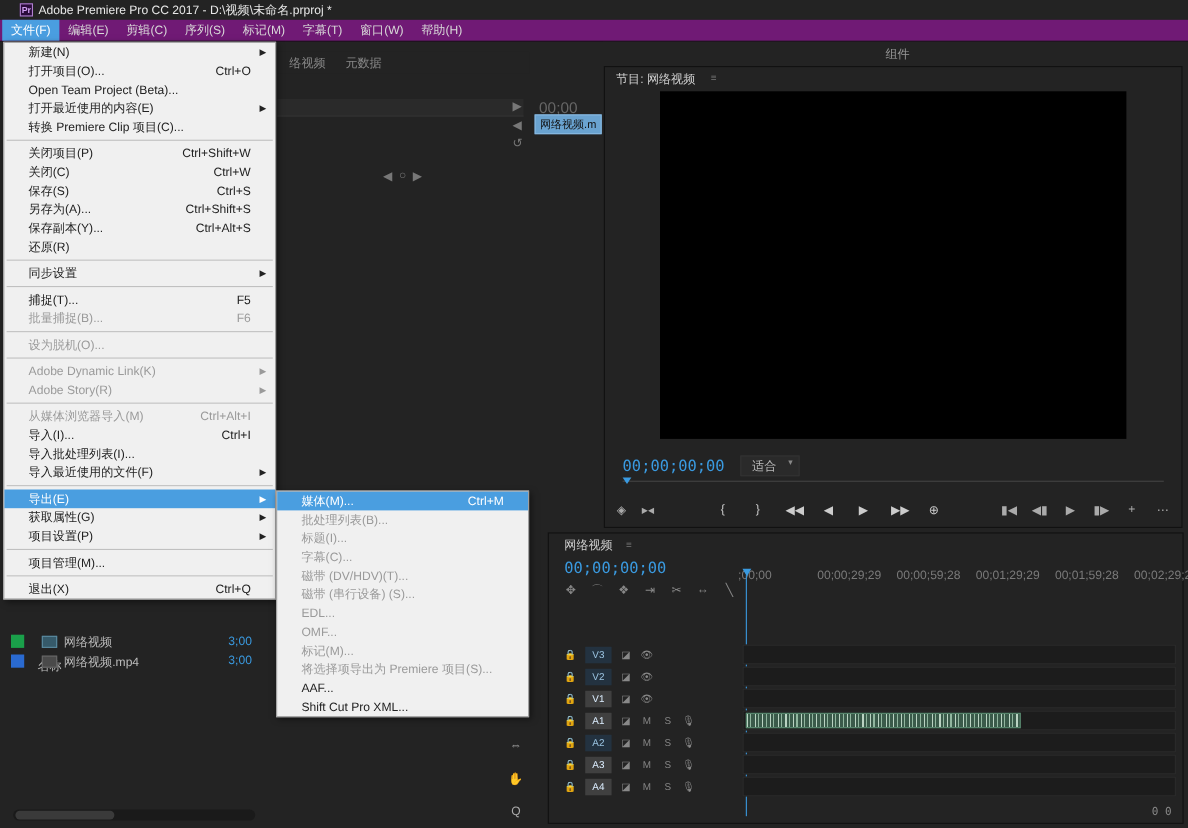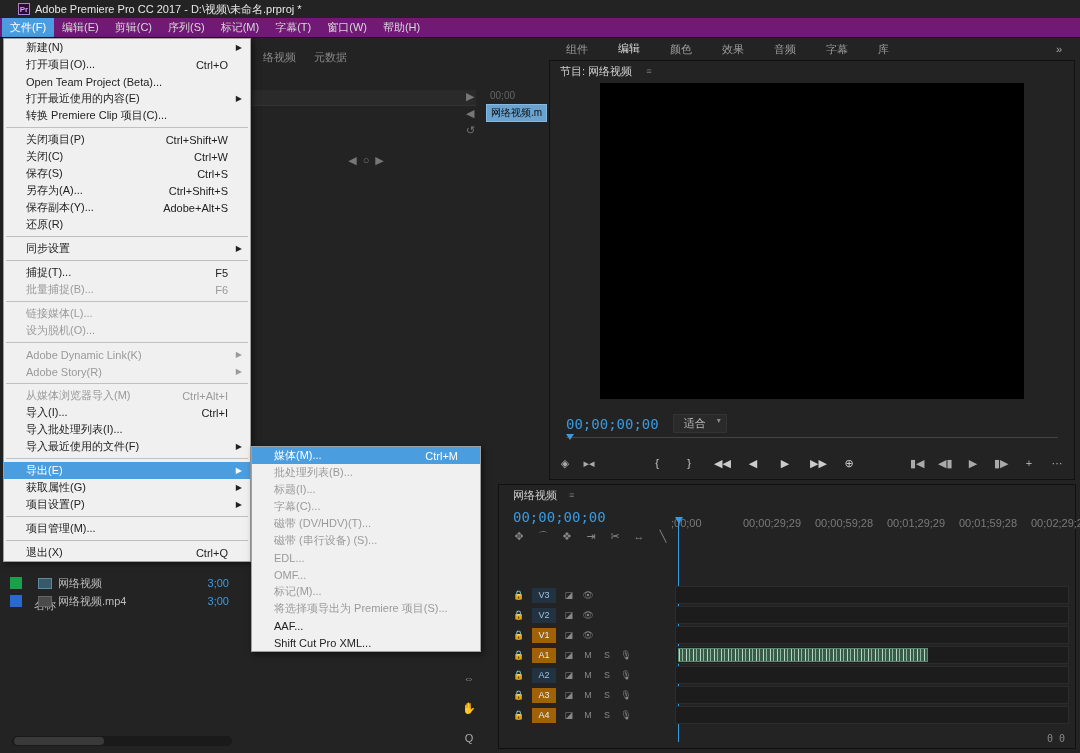--- a/index.html
+++ b/index.html
@@ -19,38 +19,38 @@
 .dd-file { top:38px; left:3px; width:248px; }
 .dd-export { top:446px; left:251px; width:230px; }
 .dd-row { display:flex; align-items:center; height:17px; padding:0 22px 0 22px; position:relative; }
 .dd-row.highlight { background:#4a9ee0; color:#fff; }
 .dd-row.disabled { color:#9a9a9a; }
 .dd-row .shortcut { margin-left:auto; }
 .dd-row .arrow { position:absolute; right:8px; font-size:8px; }
 .dd-sep { height:1px; background:#c0c0c0; margin:3px 2px; }
 
 
-.workspace-row { position:absolute; top:38px; left:548px; right:0; height:22px; background:#232323; display:flex; align-items:center; gap:2px; padding-left:4px; }
+.workspace-row { position:absolute; top:38px; left:548px; right:0; height:22px; background:#232323; display:flex; align-items:center; gap:2px; padding-left:4px;flex-direction:column; }
 .ws-tab { padding:4px 14px; color:#9a9a9a; cursor:default; }
 .ws-tab.active { color:#d8d8d8; border-bottom:2px solid #3a8ad0; }
 .ws-more { margin-left:auto; padding:4px 18px; color:#aaa; }
 
 
 .panel-border { border:1px solid #111; }
 .panel-tab { color:#888; padding:3px 0; }
 .panel-tab.active { color:#d0d0d0; }
 .panel-tab.active::after { content:""; display:inline-block; width:0; }
 .panel-menu { margin-left:6px; color:#777; font-size:9px; }
 
 
 .src-panel { position:absolute; top:47px; left:251px; width:230px; height:20px; background:#232323; display:flex; align-items:center; gap:18px; padding-left:12px; }
 
 .effctrl-bar { position:absolute; top:150px; left:252px; right:600px; height:20px; display:flex; align-items:center; justify-content:center; gap:6px; color:#777; }
 .clip-chip { position:absolute; top:90px; left:252px; width:224px; height:16px; background:#2a2a2a; border-bottom:1px solid #333; }
-.chip-time { position:absolute; top:90px; left:490px; color:#666; font-size:10px; }
+.chip-time { position:absolute; top:90px; left:490px; color:#666; font-size:14px; }
 .chip-box { position:absolute; top:104px; left:486px; background:#6aa3d0; color:#111; padding:1px 4px; font-size:10px; border:1px solid #88b8e0; }
 .chip-icons { position:absolute; left:466px; top:90px; display:flex; flex-direction:column; gap:4px; color:#777; font-size:10px; }
 
 
 .program-panel { position:absolute; top:60px; left:549px; right:5px; height:420px; background:#232323; }
 .program-header { height:20px; display:flex; align-items:center; padding-left:10px; gap:8px; color:#bdbdbd; }
 .monitor-area { position:absolute; top:22px; left:50px; right:50px; bottom:80px; background:#000; }
 .monitor-ctrl { position:absolute; bottom:46px; left:16px; display:flex; align-items:center; gap:14px; }
 .timecode-blue { color:#3a9ae0; font-family:monospace; font-size:14px; }
 .fit-select { background:#2a2a2a; border:1px solid #333; color:#bbb; padding:1px 20px 1px 10px; position:relative; }
@@ -83,21 +83,21 @@
 .tl-toolrow .ic { width:12px; text-align:center; }
 .tl-ruler { position:absolute; top:28px; left:172px; right:6px; height:20px; display:flex; align-items:center; color:#7a7a7a; font-size:9px; }
 .tl-ruler span { position:absolute; }
 .tl-playhead { position:absolute; top:32px; left:176px; width:0; height:0; border-left:4px solid transparent; border-right:4px solid transparent; border-top:7px solid #3a9ae0; }
 .tl-playline { position:absolute; top:38px; left:179px; width:1px; bottom:6px; background:#3a9ae0; }
 .tl-tracks { position:absolute; top:100px; left:14px; right:6px; bottom:6px; }
 .track-row { height:20px; display:flex; align-items:center; gap:4px; margin-bottom:0; }
 .track-hdr { display:flex; align-items:center; gap:7px; width:158px; }
 .tbtn { width:12px; height:12px; display:flex; align-items:center; justify-content:center; color:#888; font-size:9px; }
 .trk-label { width:24px; height:15px; background:#233240; color:#9ac3e0; display:flex; align-items:center; justify-content:center; font-size:9px; }
-.trk-label.active { background:#a16207; color:#dceeff; }
+.trk-label.active { background:#404040; color:#dceeff; }
 .track-lane { flex:1; height:18px; background:#1c1c1c; border:1px solid #2c2c2c; position:relative; }
 .audio-clip { position:absolute; left:2px; top:1px; height:14px; background:#3a5a4a; border:1px solid #5a8a70; overflow:hidden; }
 .wave { position:absolute; inset:0; background:repeating-linear-gradient(90deg,#c8e0d0 0 1px,transparent 1px 3px,#9ac0a8 3px 4px,transparent 4px 7px); opacity:.9; }
 
 
 .toolcol { position:absolute; top:580px; left:455px; width:28px; display:flex; flex-direction:column; gap:14px; align-items:center; color:#aaa; }
 .toolcol .t { width:16px; height:16px; display:flex; align-items:center; justify-content:center; }
 
 
 .proj-scroll { position:absolute; left:12px; top:736px; width:220px; height:10px; background:#1a1a1a; border-radius:5px; }
@@ -155,43 +155,40 @@
     <div class="dd-row">
       <span>保存(S)</span>
       <span class="shortcut">Ctrl+S</span>
     </div>
     <div class="dd-row">
       <span>另存为(A)...</span>
       <span class="shortcut">Ctrl+Shift+S</span>
     </div>
     <div class="dd-row">
       <span>保存副本(Y)...</span>
-      <span class="shortcut">Adobe+Alt+S</span>
+      <span class="shortcut">Ctrl+Alt+S</span>
     </div>
     <div class="dd-row">
       <span>还原(R)</span>
     </div>
     <div class="dd-sep"></div>
     <div class="dd-row">
       <span>同步设置</span>
       <span class="arrow">▶</span>
     </div>
     <div class="dd-sep"></div>
     <div class="dd-row">
       <span>捕捉(T)...</span>
       <span class="shortcut">F5</span>
     </div>
     <div class="dd-row disabled">
       <span>批量捕捉(B)...</span>
       <span class="shortcut">F6</span>
     </div>
     <div class="dd-sep"></div>
-    <div class="dd-row disabled">
-      <span>链接媒体(L)...</span>
-    </div>
     <div class="dd-row disabled">
       <span>设为脱机(O)...</span>
     </div>
     <div class="dd-sep"></div>
     <div class="dd-row disabled">
       <span>Adobe Dynamic Link(K)</span>
       <span class="arrow">▶</span>
     </div>
     <div class="dd-row disabled">
       <span>Adobe Story(R)</span>

